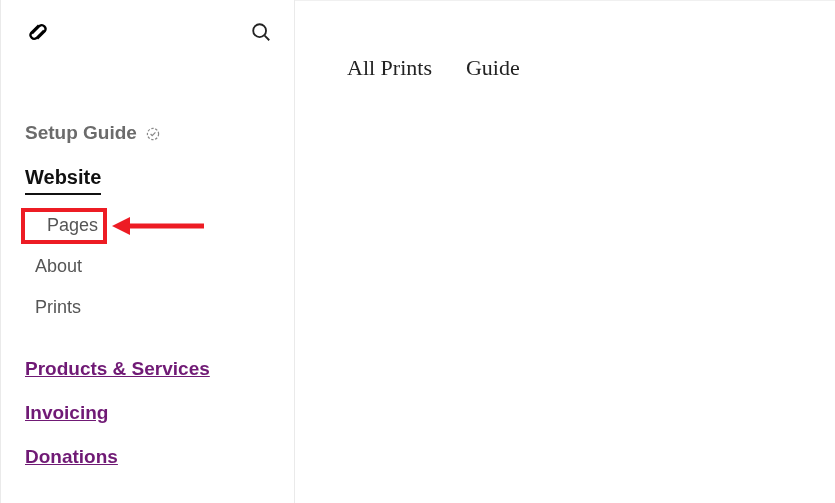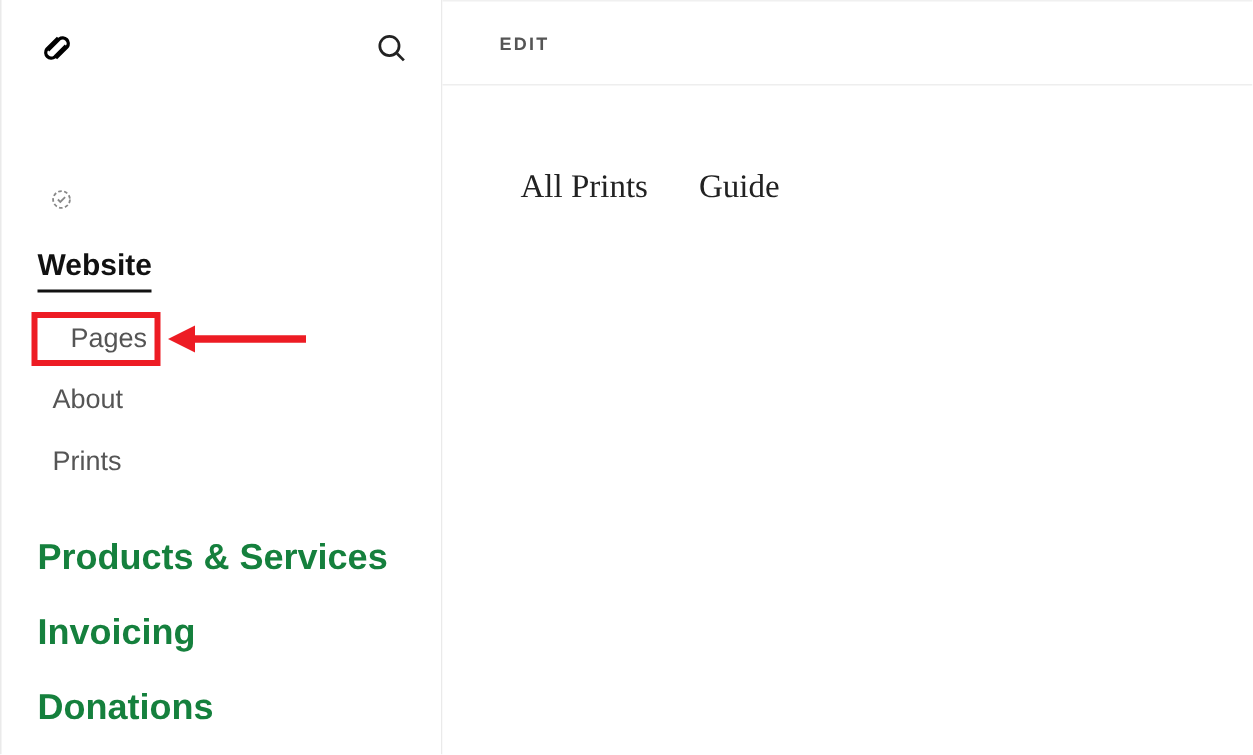--- a/index.html
+++ b/index.html
@@ -94,25 +94,26 @@
       padding: 0 0 0 10px;
       margin-bottom: 20px;
       cursor: pointer;
       display: inline-block;
     }
     .nav-subitem.highlighted {
       position: relative;
       padding-left: 22px;
     }
     .nav-plain {
-      font-size: 24px;
+      font-size: 19px;
       font-weight: 600;
-      color: #15803d;
+      color: #701a75;
       margin-bottom: 22px;
       cursor: pointer;
+      text-decoration: underline;
     }
     .main {
       flex: 1;
       height: 100%;
       background: #fff;
       border-top: 1px solid #f0f0f0;
     }
     .main-header {
       height: 56px;
       border-bottom: 1px solid #eee;
@@ -180,20 +181,21 @@
         <svg viewBox="0 0 24 24">
           <circle cx="10.5" cy="10.5" r="7"></circle>
           <line x1="16" y1="16" x2="21" y2="21"></line>
         </svg>
       </span>
     </div>
 
     <nav class="nav">
 
       <div class="nav-item nav-item-setup">
+        <span>Setup Guide</span>
         <span class="setup-icon">
           <svg viewBox="0 0 20 20">
             <circle cx="10" cy="10" r="7" fill="none" stroke="#888" stroke-width="1.5" stroke-dasharray="3 2"></circle>
             <path d="M7 10 L9 12 L13 8" fill="none" stroke="#888" stroke-width="1.5"></path>
           </svg>
         </span>
       </div>
 
       <div class="nav-section">
         <div class="nav-section-title">
@@ -226,23 +228,20 @@
 
 
       <div class="nav-plain">
         <span>Donations</span>
       </div>
 
     </nav>
   </aside>
 
   <main class="main">
-    <div class="main-header">
-      <span class="edit-label">EDIT</span>
-    </div>
     <div class="preview">
       <div class="preview-nav">
         <a href="#">
           <span>All Prints</span>
         </a>
         <a href="#">
           <span>Guide</span>
         </a>
       </div>
     </div>

